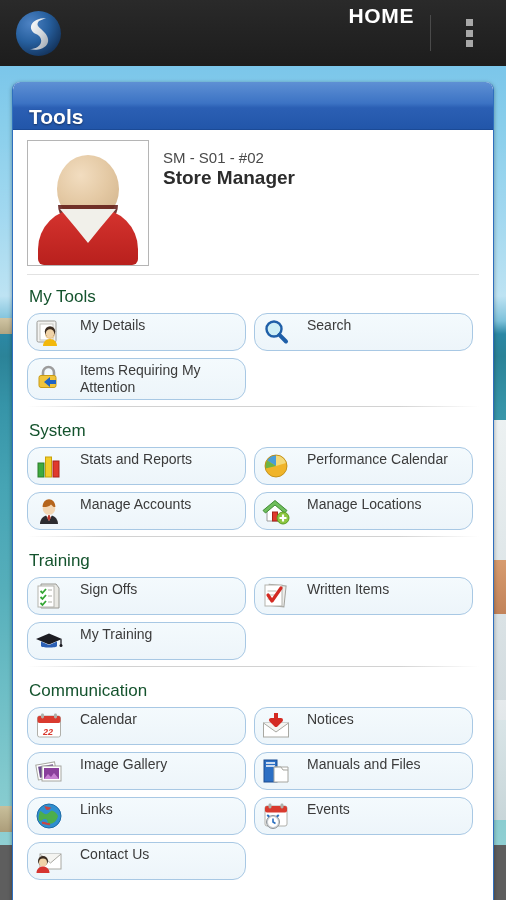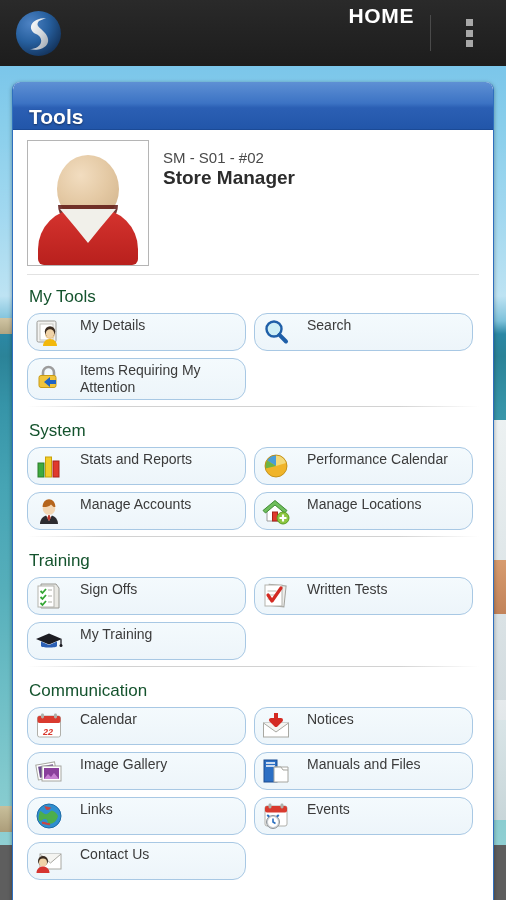--- a/index.html
+++ b/index.html
@@ -442,21 +442,21 @@
               </div>
               <div class="tile">
                 <span class="ico">
                   <svg viewBox="0 0 30 30">
                     <rect x="7" y="4" width="17" height="21" fill="#ededea" stroke="#a2a29c" transform="rotate(6 15 15)"></rect>
                     <rect x="4" y="4" width="17" height="21" fill="#ffffff" stroke="#b4b4ae"></rect>
                     <path d="M6.5 10h9M6.5 14h9M6.5 18h6" stroke="#d2d2cc" stroke-width="1.3"></path>
                     <path d="M7 14 l4 6 9-13" fill="none" stroke="#d42a22" stroke-width="3.2" stroke-linecap="round" stroke-linejoin="round"></path>
                   </svg>
                 </span>
-                <span class="tile-label">Written Tests</span>
+                <span class="tile-label">Written Items</span>
               </div>
               <div class="tile">
                 <span class="ico">
                   <svg viewBox="0 0 30 30">
                     <path d="M2 13 L15 7.5 L28 13 L15 18.5 Z" fill="#1c1c22"></path>
                     <path d="M7 15.5 v4.5 c0 2 16 2 16 0 v-4.5 l-8 3.4 z" fill="#2b5fb4"></path>
                     <path d="M27 13.2 v6" stroke="#1c1c22" stroke-width="1.3"></path>
                     <circle cx="27" cy="19.5" r="1.5" fill="#1c1c22"></circle>
                   </svg>
                 </span>

